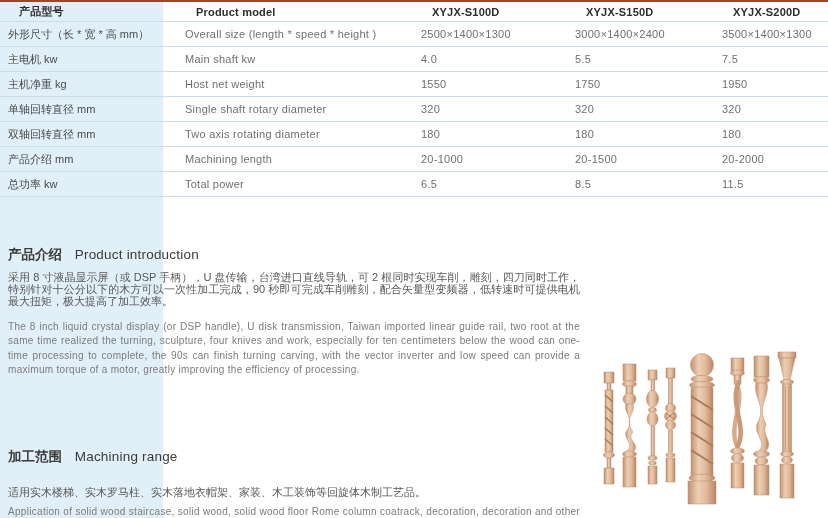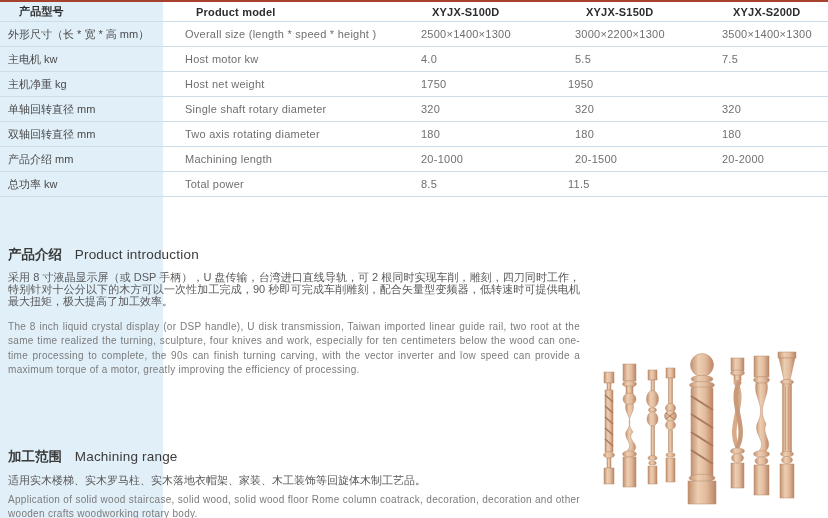--- a/index.html
+++ b/index.html
@@ -62,21 +62,21 @@
     text-align: justify;
   }
   .para-en {
     margin-top: 13px;
     font-size: 10px;
     line-height: 14.3px;
     color: #7b7b7b;
     letter-spacing: 0.3px;
     text-align: justify;
   }
-  .sec-range .para-cn { margin-top: 8px; }
+  .sec-range .para-cn { margin-top: 20px; }
   .sec-range .para-en { margin-top: 7px; }
   
   .gallery {
     position: absolute;
     left: 596px; top: 340px;
     width: 206px; height: 176px;
   }
   .gallery svg { display: block; width: 206px; height: 176px; }
 </style>
 </head>
@@ -92,33 +92,34 @@
       <div class="cell c2">Product model</div>
       <div class="cell c3">XYJX-S100D</div>
       <div class="cell c4">XYJX-S150D</div>
       <div class="cell c5">XYJX-S200D</div>
     </div>
 
     <div class="t-row">
       <div class="cell c1 cn-label">外形尺寸（长 * 宽 * 高 mm）</div>
       <div class="cell c2 en-label">Overall size (length * speed * height )</div>
       <div class="cell c3 val">2500×1400×1300</div>
-      <div class="cell c4 val">3000×2200×1300</div>
+      <div class="cell c4 val">3000×1400×2400</div>
       <div class="cell c5 val">3500×1400×1300</div>
     </div>
     <div class="t-row">
       <div class="cell c1 cn-label">主电机 kw</div>
-      <div class="cell c2 en-label">Host motor kw</div>
+      <div class="cell c2 en-label">Main shaft kw</div>
       <div class="cell c3 val">4.0</div>
       <div class="cell c4 val">5.5</div>
       <div class="cell c5 val">7.5</div>
     </div>
     <div class="t-row">
       <div class="cell c1 cn-label">主机净重 kg</div>
       <div class="cell c2 en-label">Host net weight</div>
+      <div class="cell c3 val">1550</div>
       <div class="cell c4 val">1750</div>
       <div class="cell c5 val">1950</div>
     </div>
     <div class="t-row">
       <div class="cell c1 cn-label">单轴回转直径 mm</div>
       <div class="cell c2 en-label">Single shaft rotary diameter</div>
       <div class="cell c3 val">320</div>
       <div class="cell c4 val">320</div>
       <div class="cell c5 val">320</div>
     </div>
@@ -132,20 +133,21 @@
     <div class="t-row">
       <div class="cell c1 cn-label">产品介绍 mm</div>
       <div class="cell c2 en-label">Machining length</div>
       <div class="cell c3 val">20-1000</div>
       <div class="cell c4 val">20-1500</div>
       <div class="cell c5 val">20-2000</div>
     </div>
     <div class="t-row">
       <div class="cell c1 cn-label">总功率 kw</div>
       <div class="cell c2 en-label">Total power</div>
+      <div class="cell c3 val">6.5</div>
       <div class="cell c4 val">8.5</div>
       <div class="cell c5 val">11.5</div>
     </div>
   </div>
 
   <div class="section sec-intro">
     <div class="sec-heading">
       <span class="h-cn">产品介绍</span>
       <span class="h-en">Product introduction</span>
     </div>

